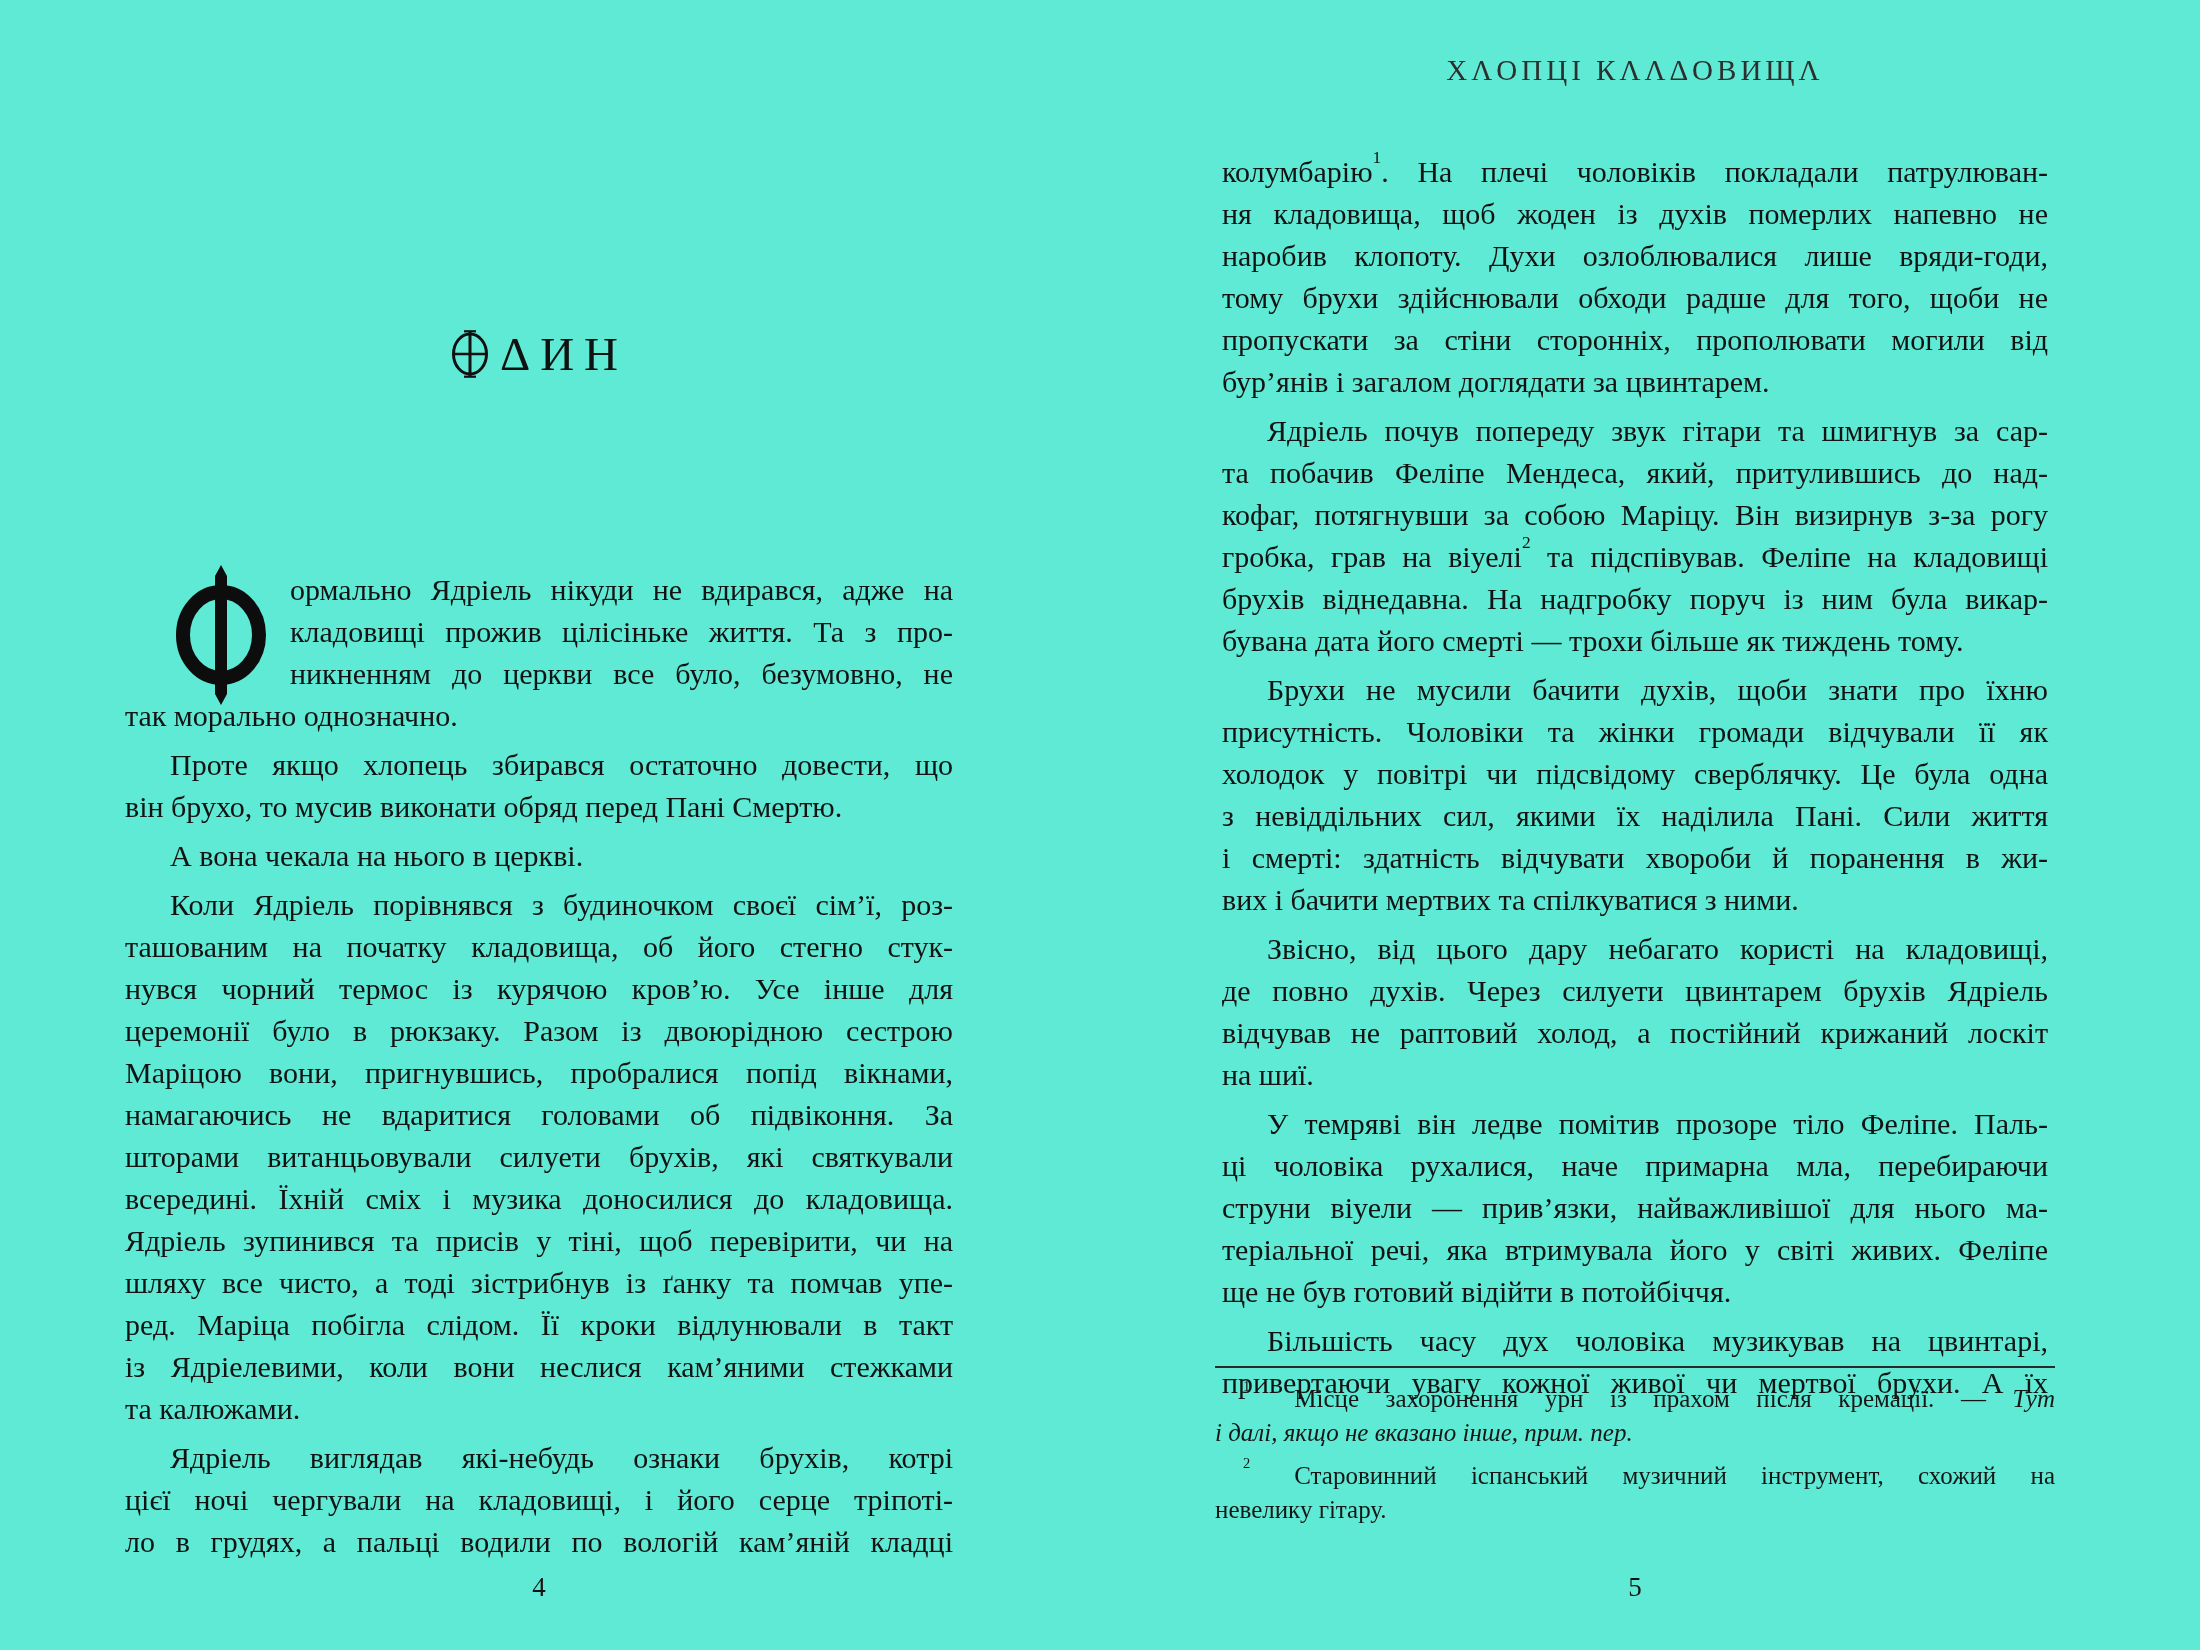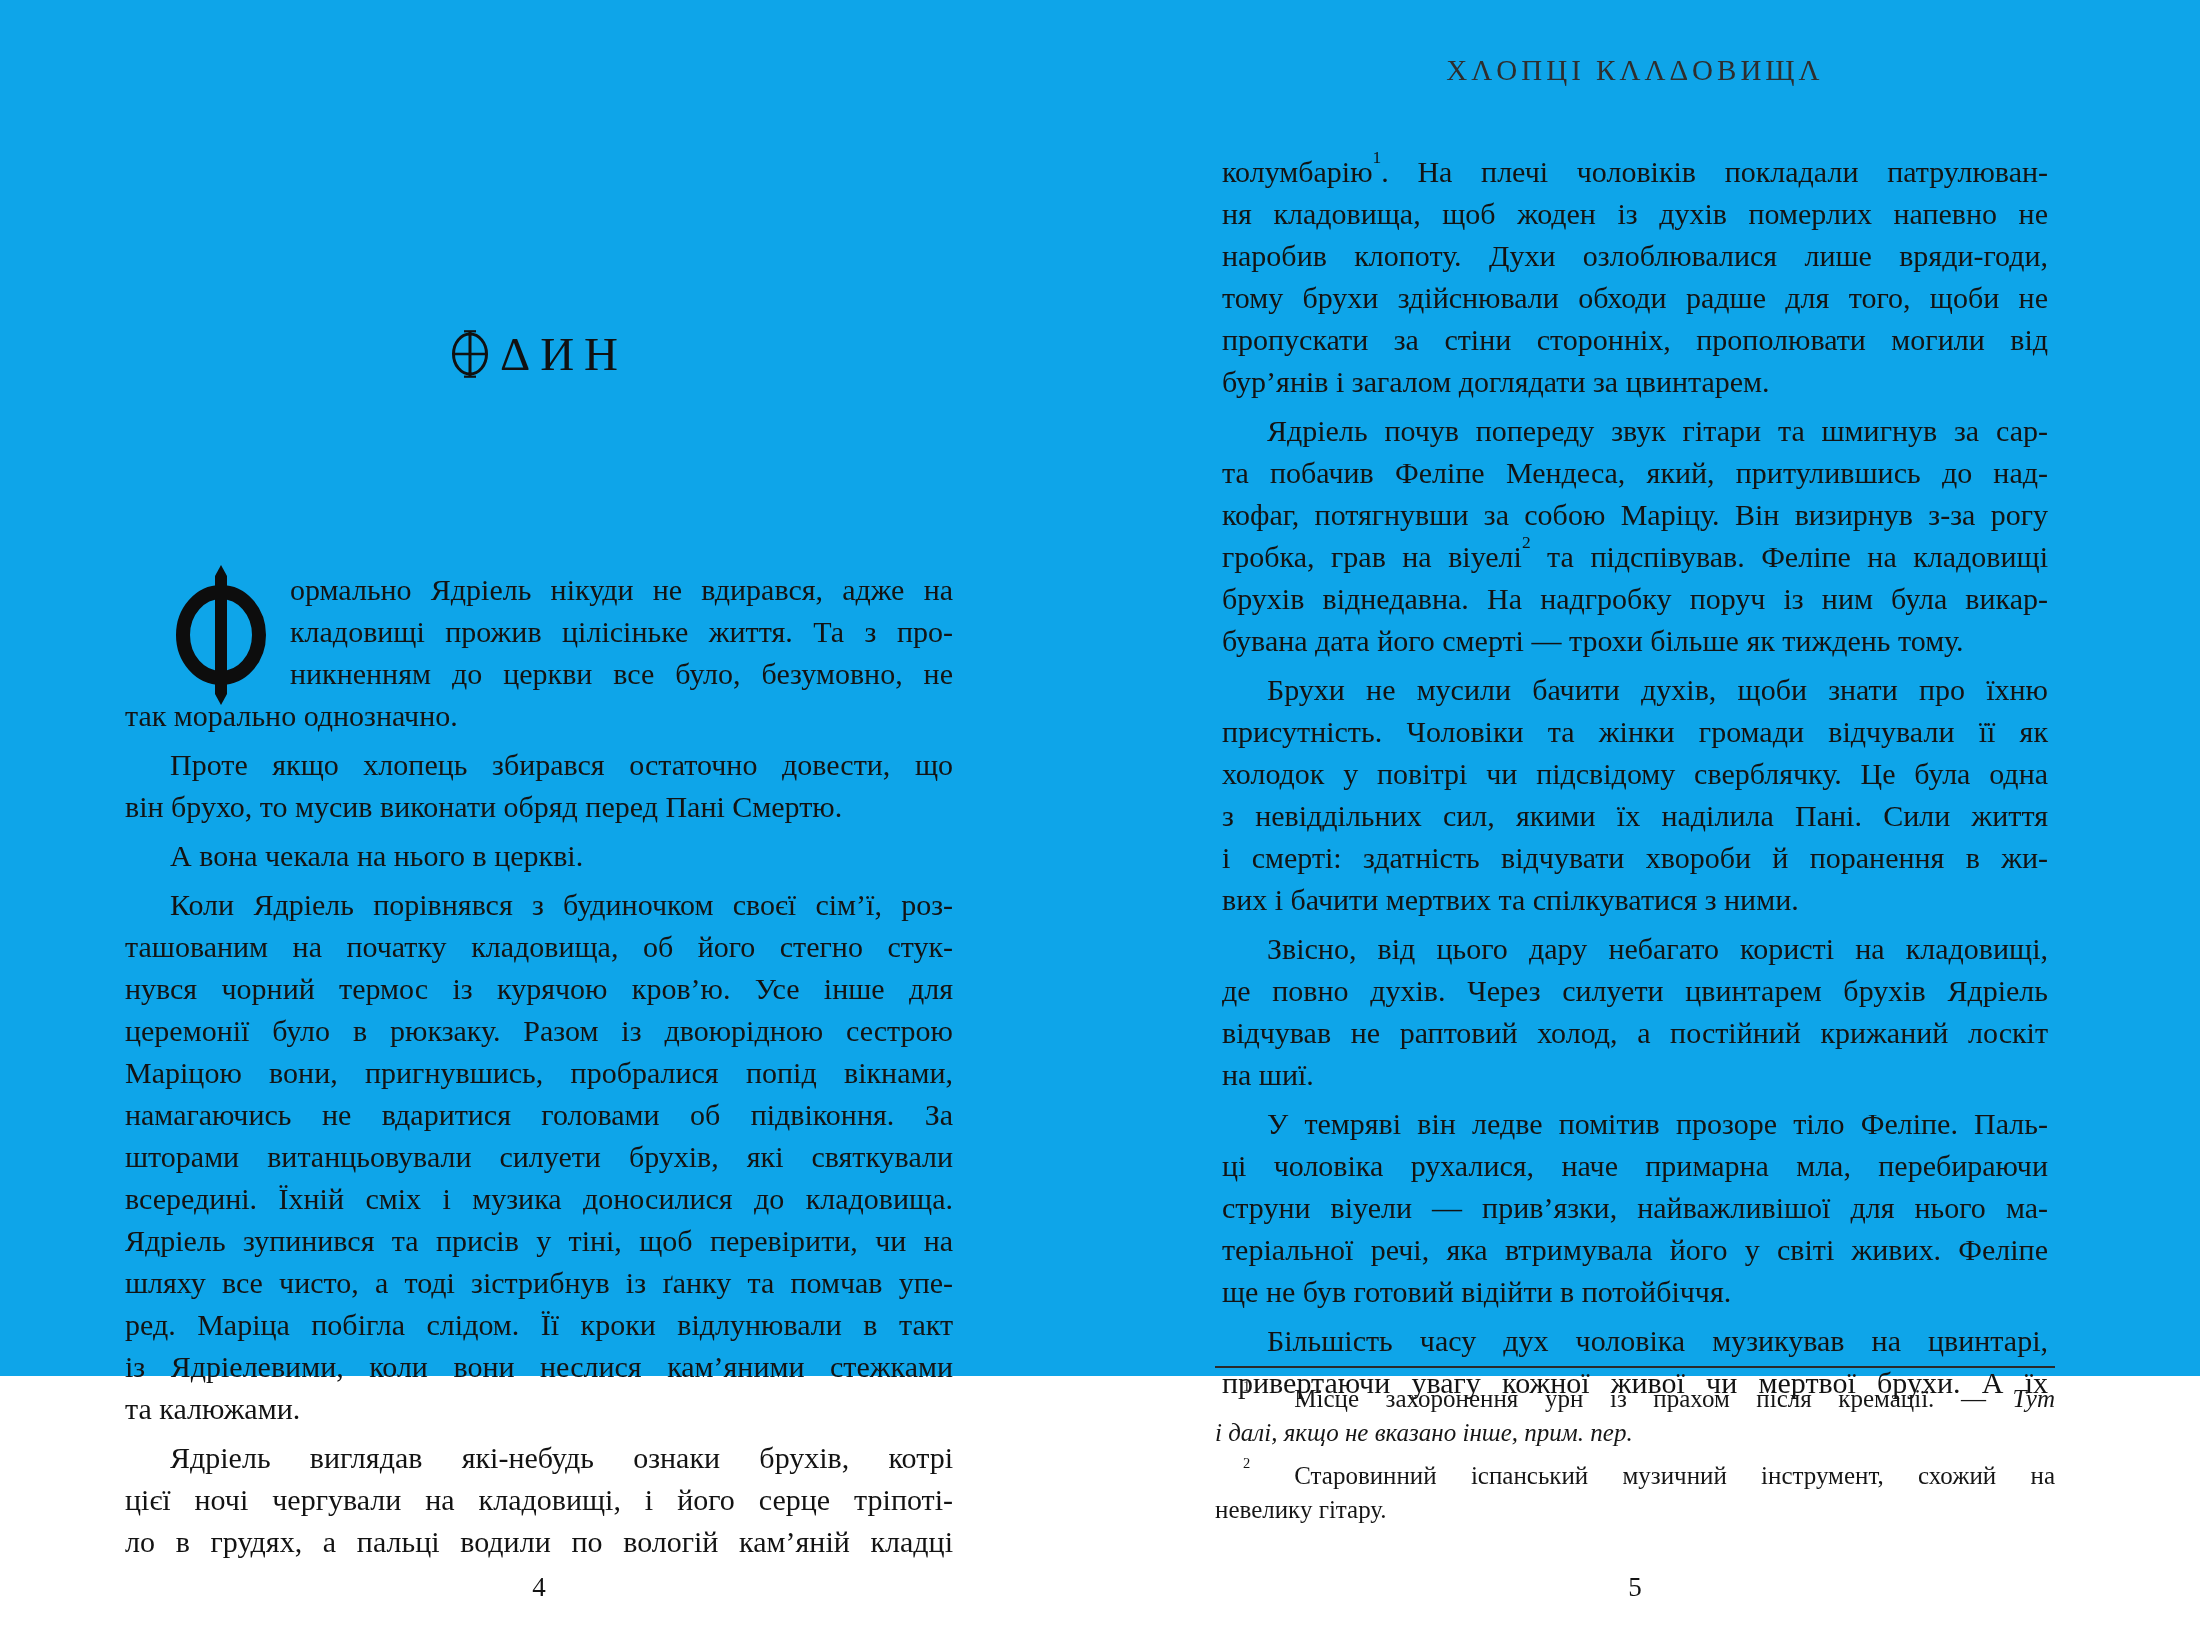--- a/index.html
+++ b/index.html
@@ -1,21 +1,21 @@
 <!DOCTYPE html>
 <html lang="uk"><head>
 <meta charset="utf-8">
 <style>
   html,body{margin:0;padding:0;}
   body{
     width:2200px;height:1650px;position:relative;overflow:hidden;
     background:#ffffff;color:#131313;
     font-family:"Liberation Serif","DejaVu Serif",serif;
   }
-  .page{position:absolute;top:0;width:1100px;height:1376px;background:#0ea5e9;}
+  .page{position:absolute;top:0;width:1100px;height:1650px;background:#5eead4;}
   .page.left{left:0;padding-left:32px;}
   .page.right{left:1100px;}
 
   
   .chapter-title{
     position:absolute;left:118px;top:296px;width:842px;height:54px;
     display:flex;justify-content:center;align-items:center;gap:10px;
     font-size:47px;line-height:1;color:#111;
   }
   .chapter-title .letters{letter-spacing:10px;font-weight:400;}

